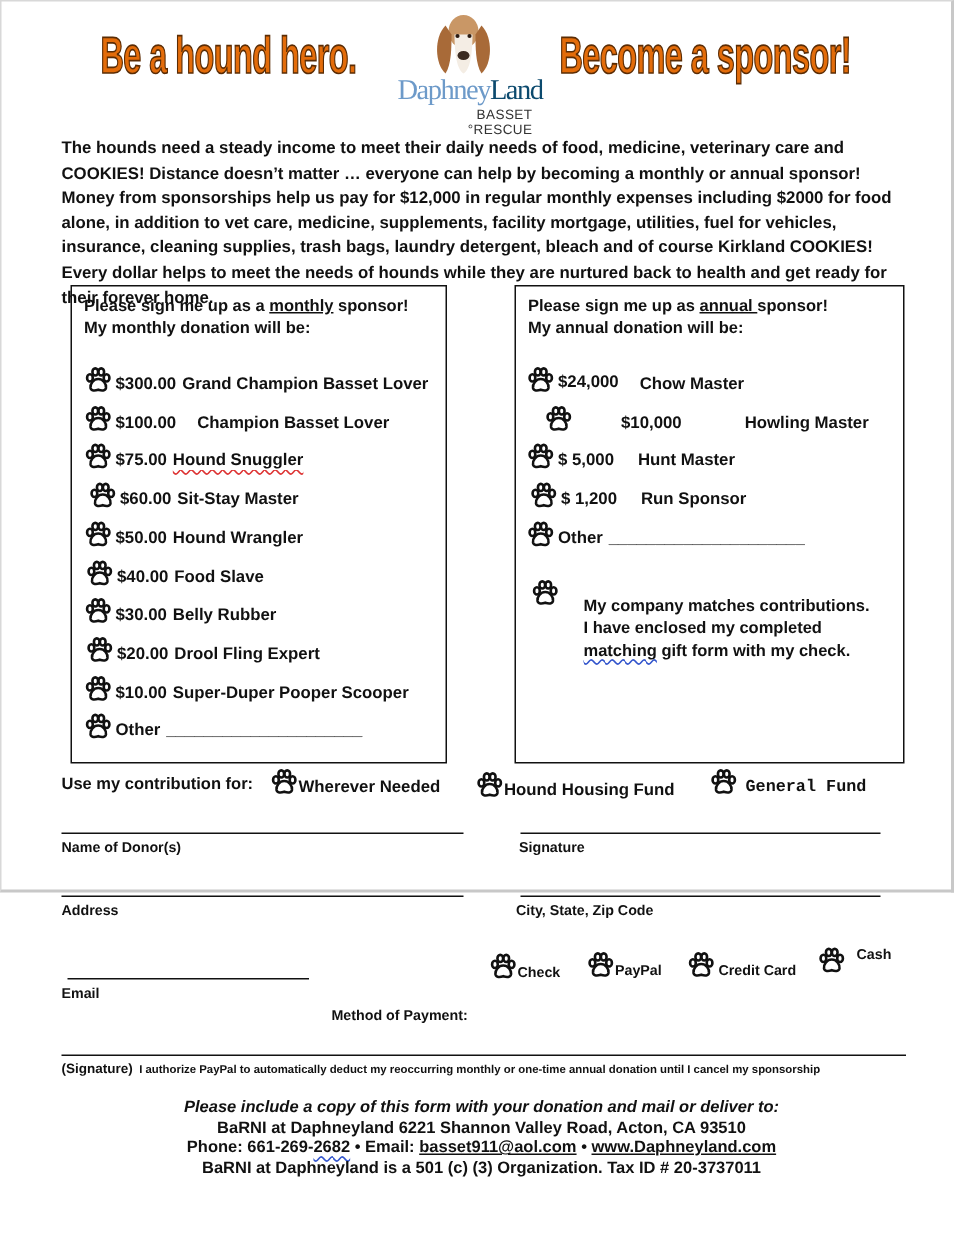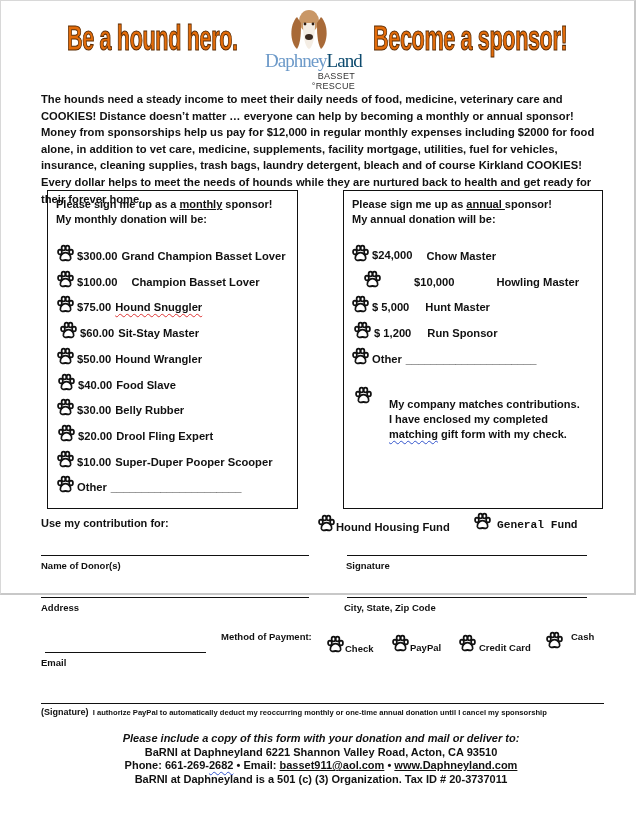--- a/index.html
+++ b/index.html
@@ -317,20 +317,34 @@
             <ellipse cx="9.5" cy="5" rx="2.4" ry="3"></ellipse>
             <ellipse cx="14.5" cy="5" rx="2.4" ry="3"></ellipse>
             <ellipse cx="19" cy="10" rx="2.4" ry="3"></ellipse>
             <path d="M12 11 C8 11,5 15,5.5 18.5 C6 21,9 21,12 20 C15 21,18 21,18.5 18.5 C19 15,16 11,12 11 Z"></path>
           </g>
         </svg>
       </span>
   </div>
 
   <div class="lbl" style="left:40px; top:516px; font-size:11px;">Use my contribution for:</div>
+  <div class="opt" style="left:179px; top:511px;">
+    <span class="paw">
+        <svg viewBox="0 0 24 24">
+          <g fill="none" stroke="#111" stroke-width="2.2">
+            <ellipse cx="5" cy="10" rx="2.4" ry="3"></ellipse>
+            <ellipse cx="9.5" cy="5" rx="2.4" ry="3"></ellipse>
+            <ellipse cx="14.5" cy="5" rx="2.4" ry="3"></ellipse>
+            <ellipse cx="19" cy="10" rx="2.4" ry="3"></ellipse>
+            <path d="M12 11 C8 11,5 15,5.5 18.5 C6 21,9 21,12 20 C15 21,18 21,18.5 18.5 C19 15,16 11,12 11 Z"></path>
+          </g>
+        </svg>
+      </span>
+      <span>Wherever Needed</span>
+  </div>
   <div class="opt" style="left:316px; top:513px;">
     <span class="paw">
         <svg viewBox="0 0 24 24">
           <g fill="none" stroke="#111" stroke-width="2.2">
             <ellipse cx="5" cy="10" rx="2.4" ry="3"></ellipse>
             <ellipse cx="9.5" cy="5" rx="2.4" ry="3"></ellipse>
             <ellipse cx="14.5" cy="5" rx="2.4" ry="3"></ellipse>
             <ellipse cx="19" cy="10" rx="2.4" ry="3"></ellipse>
             <path d="M12 11 C8 11,5 15,5.5 18.5 C6 21,9 21,12 20 C15 21,18 21,18.5 18.5 C19 15,16 11,12 11 Z"></path>
           </g>
@@ -359,21 +373,21 @@
   <div class="lbl" style="left:345px; top:559px;">Signature</div>
 
   <div class="line" style="left:40px; top:596px; width:268px;"></div>
   <div class="lbl" style="left:40px; top:601px;">Address</div>
   <div class="line" style="left:346px; top:596px; width:240px;"></div>
   <div class="lbl" style="left:343px; top:601px;">City, State, Zip Code</div>
 
   <div class="line" style="left:44px; top:651px; width:161px;"></div>
   <div class="lbl" style="left:40px; top:656px;">Email</div>
 
-  <div class="lbl" style="left:220px; top:630px;text-align:right;">Method of Payment:</div>
+  <div class="lbl" style="left:220px; top:671px;text-align:right;">Method of Payment:</div>
   <div class="opt" style="left:325px; top:634px; font-size:9.5px;">
     <span class="paw">
         <svg viewBox="0 0 24 24">
           <g fill="none" stroke="#111" stroke-width="2.2">
             <ellipse cx="5" cy="10" rx="2.4" ry="3"></ellipse>
             <ellipse cx="9.5" cy="5" rx="2.4" ry="3"></ellipse>
             <ellipse cx="14.5" cy="5" rx="2.4" ry="3"></ellipse>
             <ellipse cx="19" cy="10" rx="2.4" ry="3"></ellipse>
             <path d="M12 11 C8 11,5 15,5.5 18.5 C6 21,9 21,12 20 C15 21,18 21,18.5 18.5 C19 15,16 11,12 11 Z"></path>
           </g>

